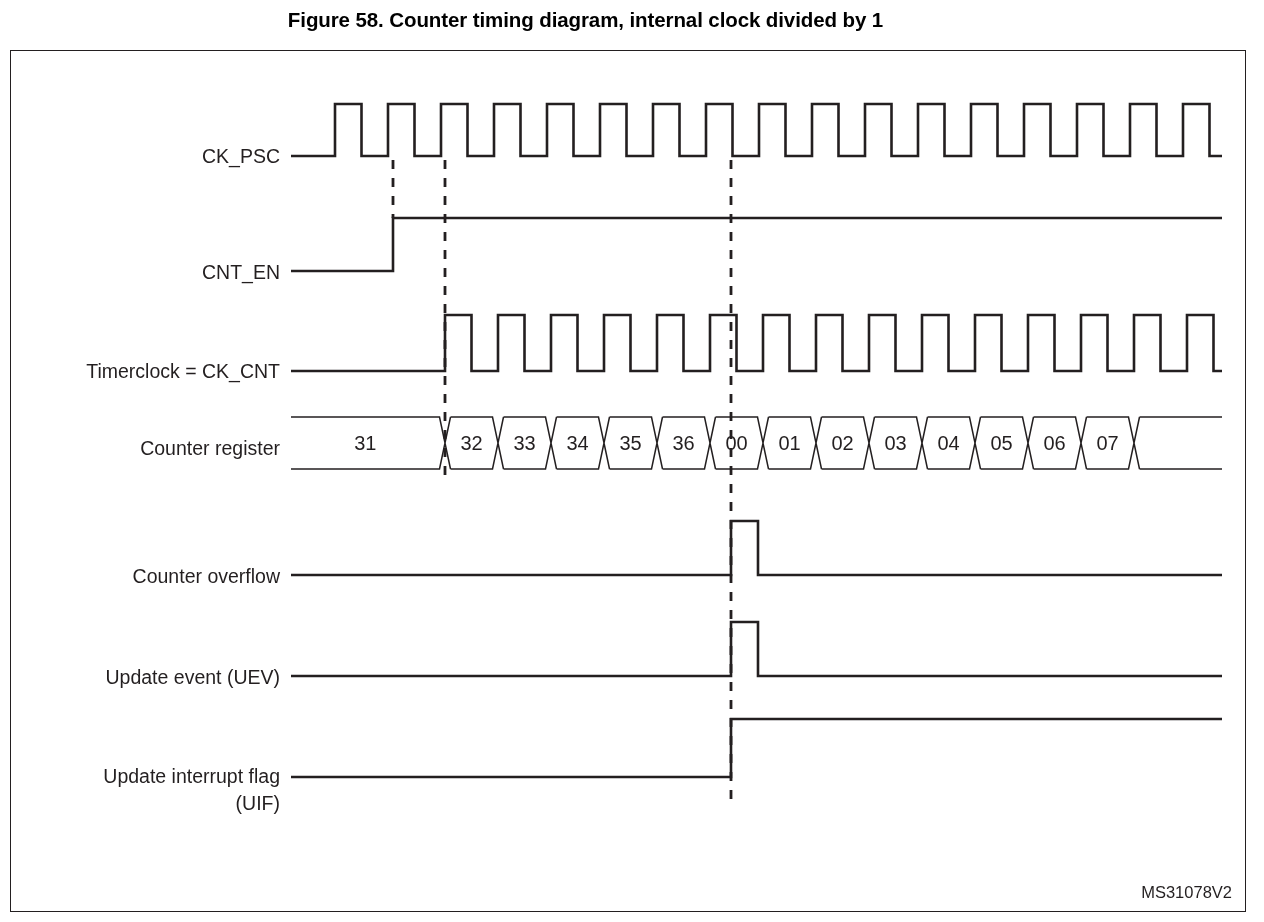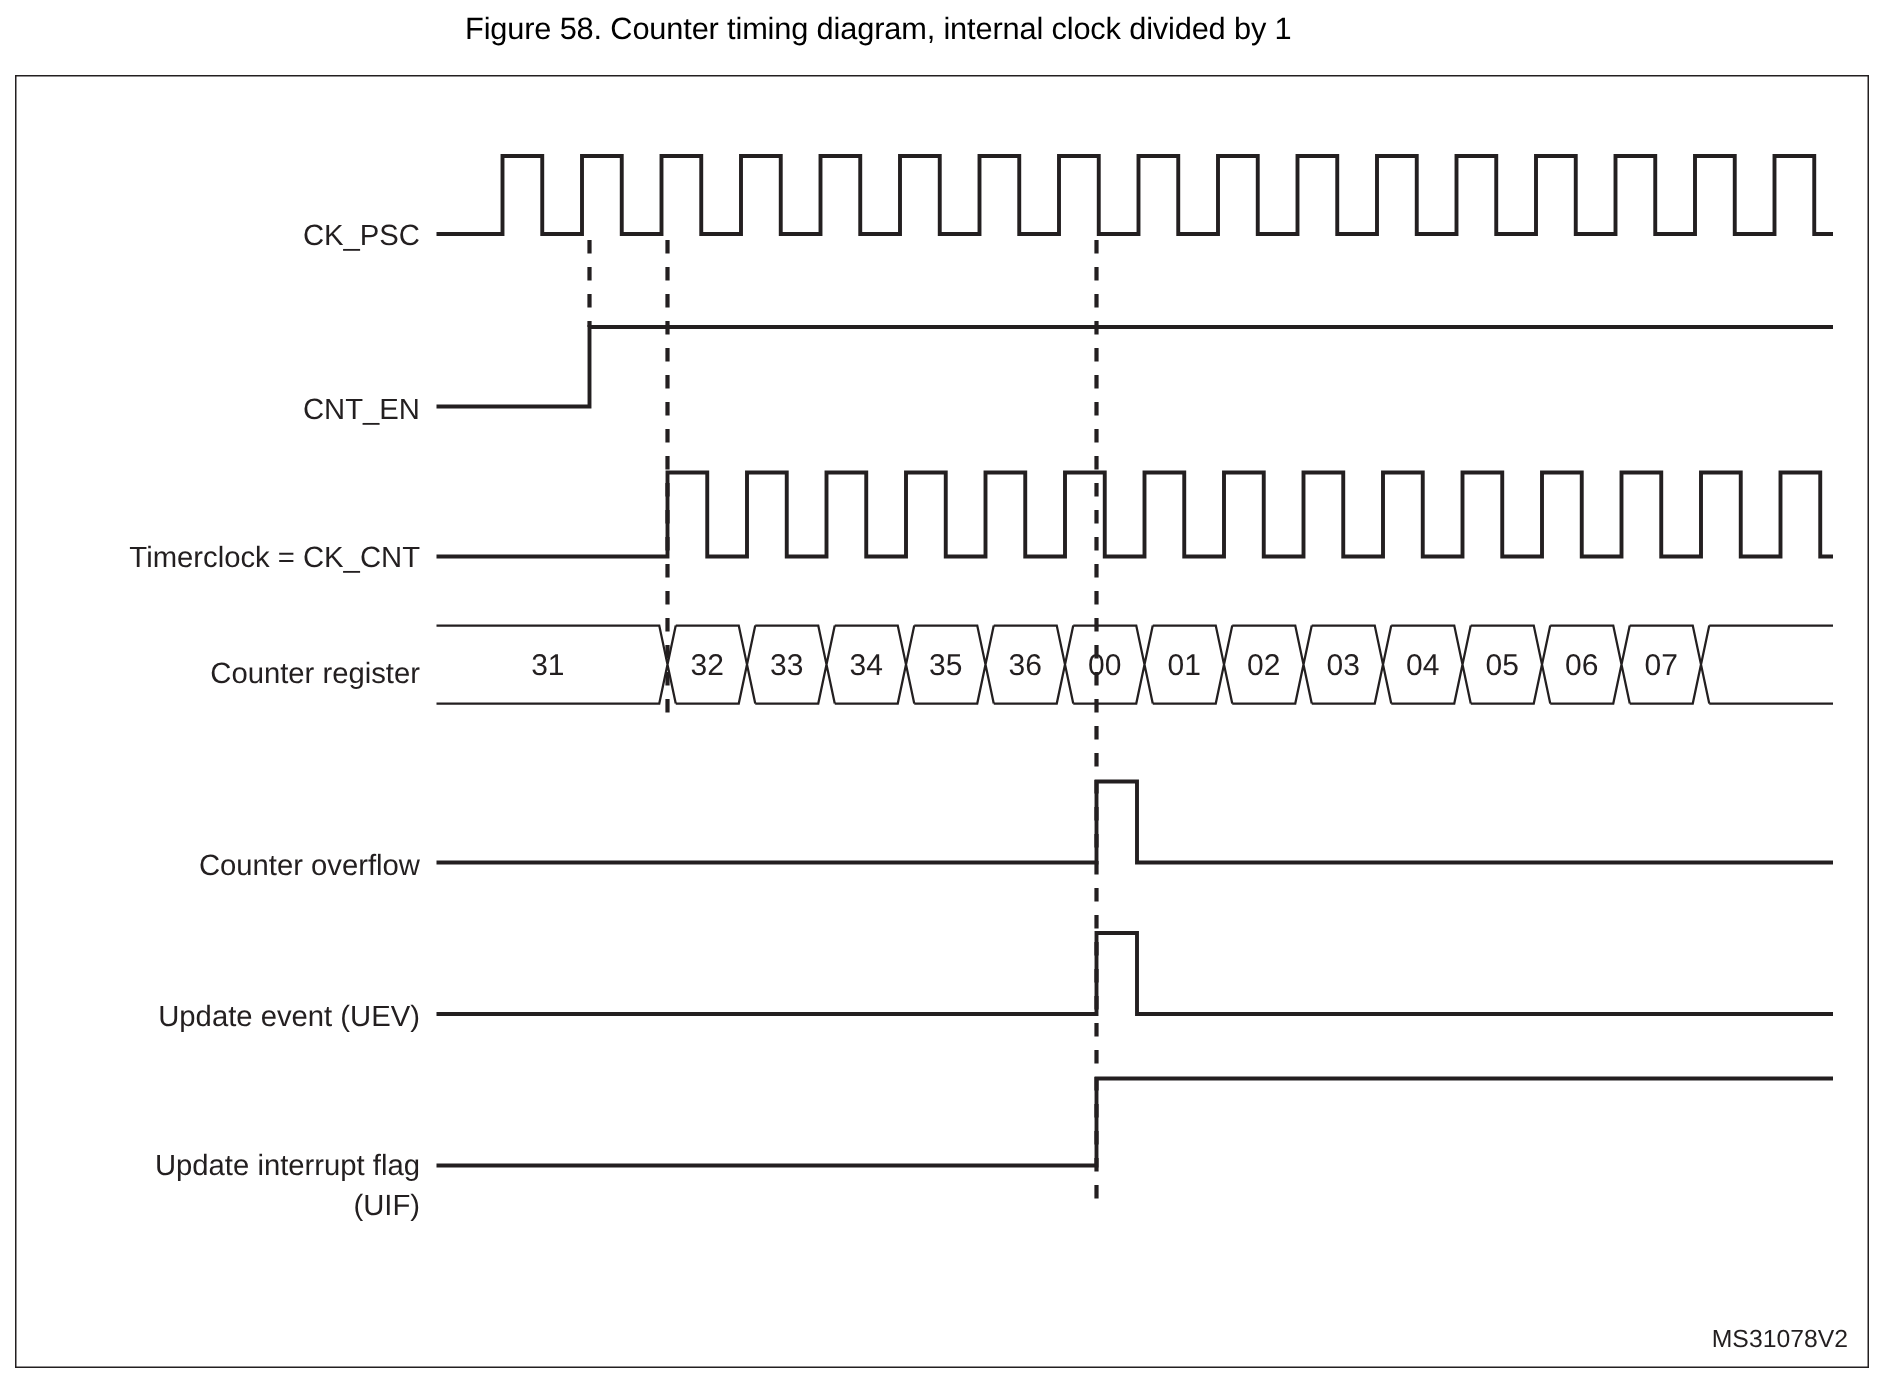--- a/index.html
+++ b/index.html
@@ -8,21 +8,21 @@
     font-family:"Liberation Sans", sans-serif;
     color:#000000;
     overflow:hidden;
     position:relative;
   }
   #figure-title{
     position:absolute;
     left:0;top:8px;width:1171px;
     text-align:center;
     font-size:20.5px;
-    font-weight:normal;
+    font-weight:bold;
     letter-spacing:-0.1px;
     color:#000000;
   }
   #figure-frame{
     position:absolute;
     left:10px;top:50px;
     width:1236px;height:862px;
     border:1.6px solid #231f20;
     box-sizing:border-box;
     background:#ffffff;

